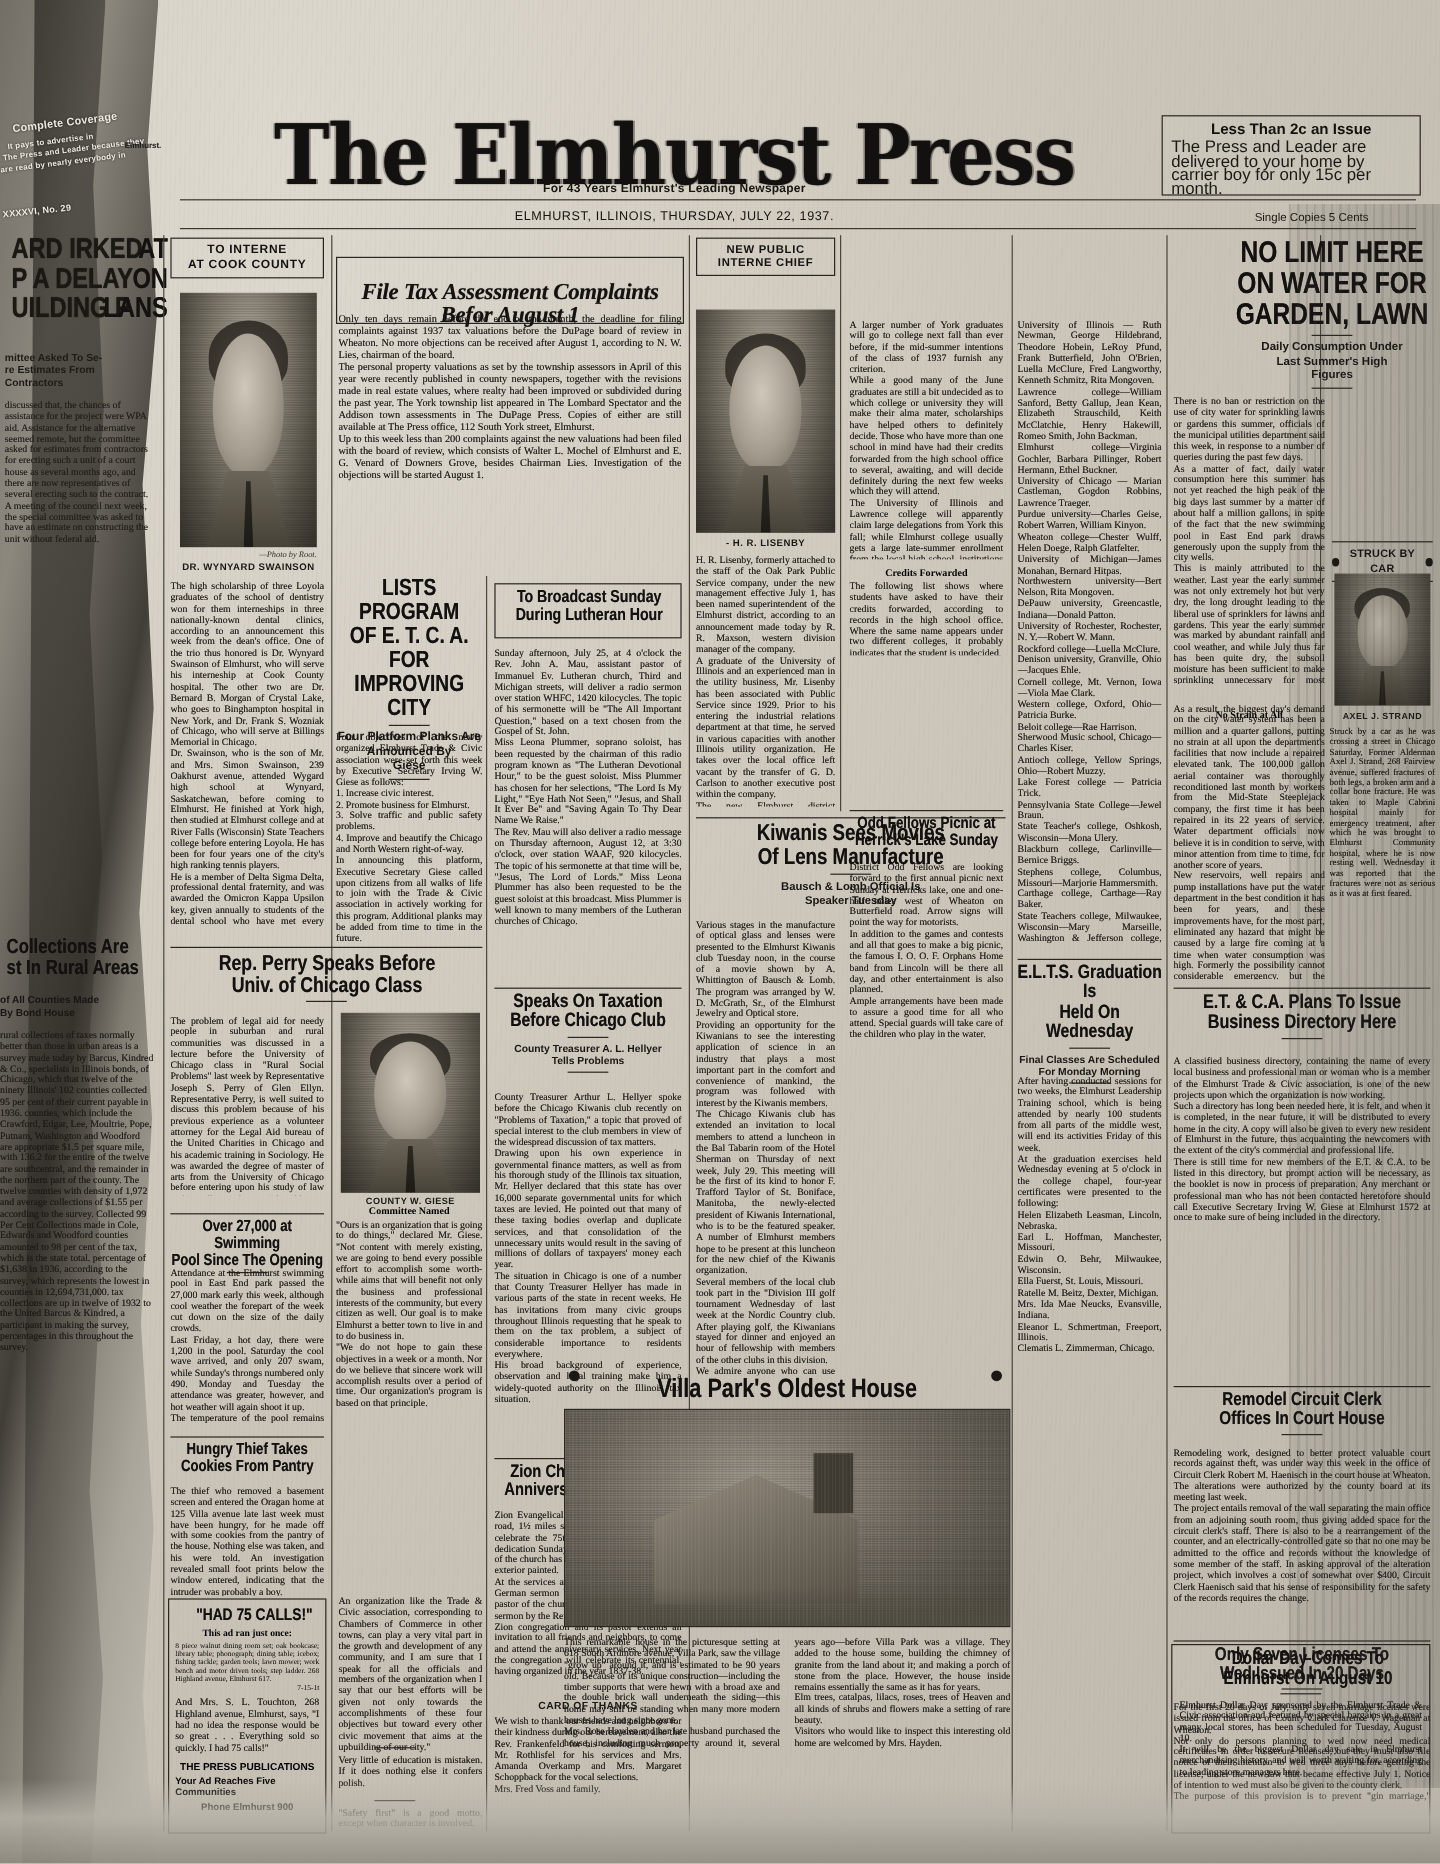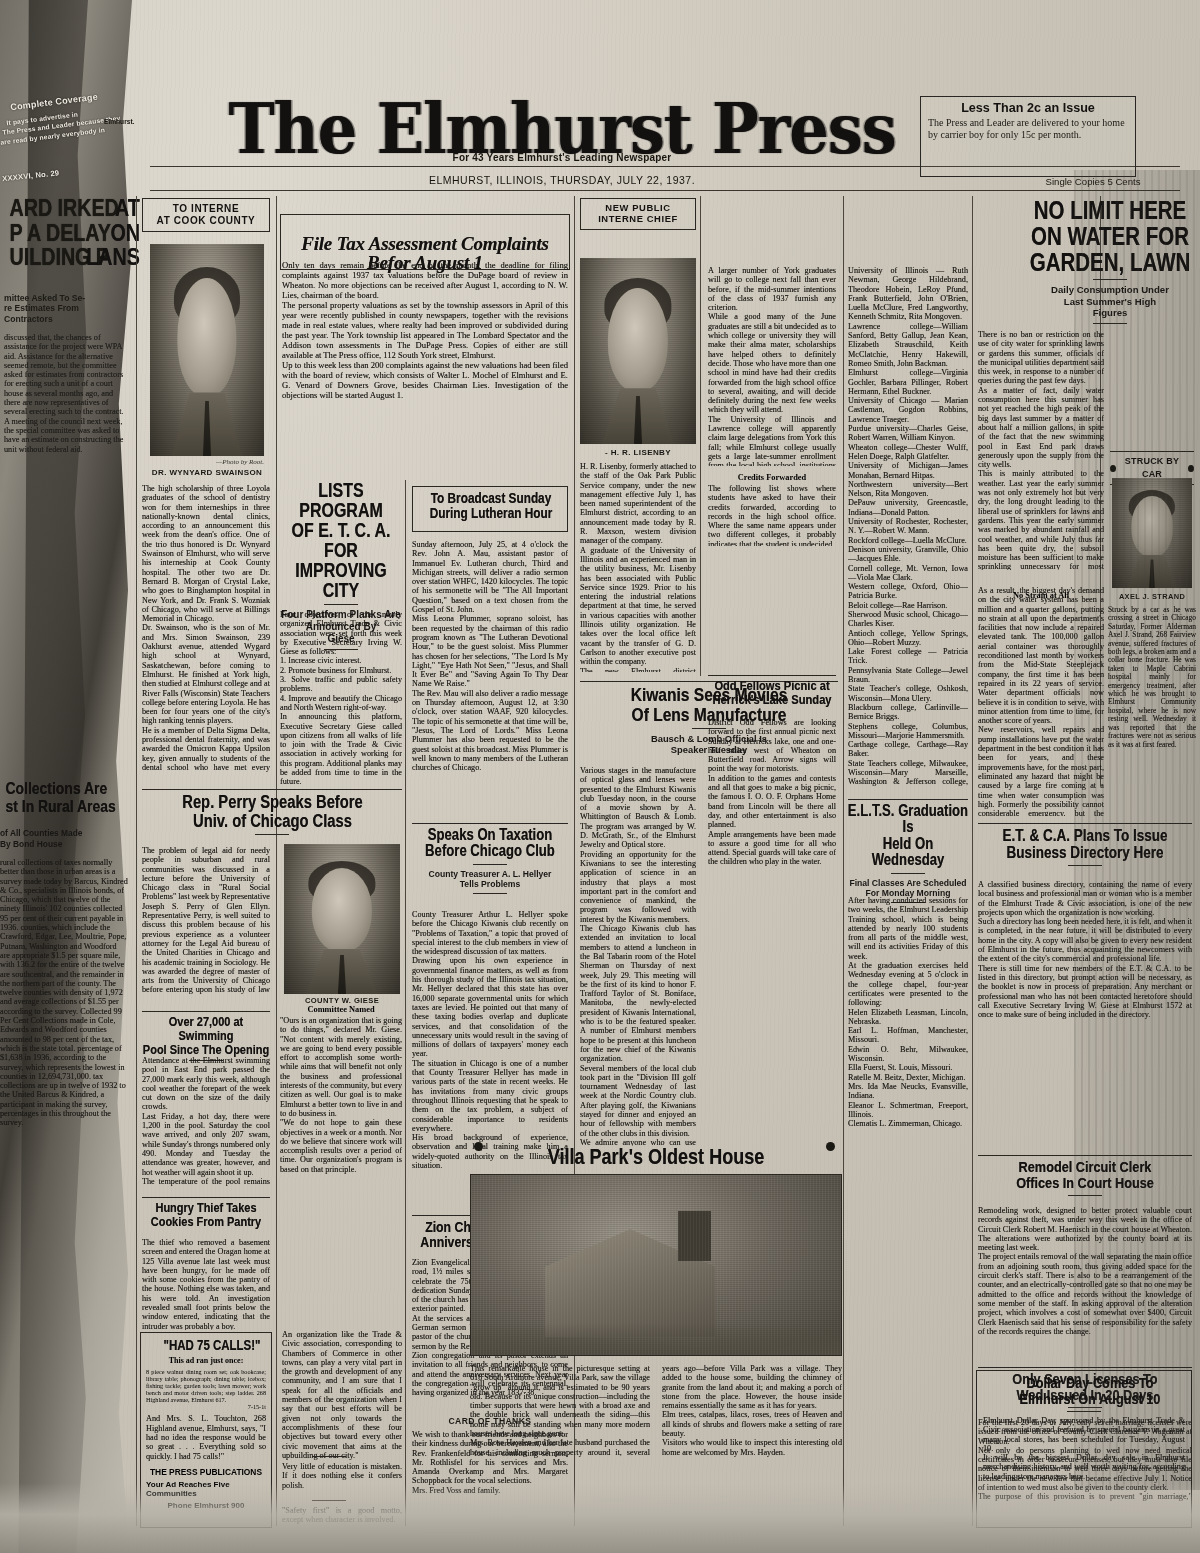--- a/index.html
+++ b/index.html
@@ -164,29 +164,29 @@
     font-size:10.5px; text-align:center; color:#17150f; letter-spacing:.5px;
   }
   #rule-a { position:absolute; left:150px; top:166px; width:1030px; border-top:1.1px solid #3a362f; }
   #rule-b { position:absolute; left:150px; top:190px; width:1030px; border-top:1.1px solid #3a362f; }
   #single-copies {
     position:absolute; right:18px; top:176px; width:178px;
     font-family:"Liberation Sans", sans-serif; font-size:9.6px;
     text-align:center; color:#17150f;
   }
   #promo-box {
-    position:absolute; left:920px; top:96px; width:216px; height:81px;
+    position:absolute; left:968px; top:96px; width:216px; height:67px;
     border:1.4px solid #2a2722; padding:4px 7px; background:rgba(255,255,255,.05);
   }
   #promo-box .t {
     font-family:"Liberation Sans", sans-serif; font-weight:700;
     font-size:12.6px; text-align:center; color:#141210; margin-bottom:2px;
   }
   #promo-box .d {
-    font-family:Liberation Serif, serif; font-size:10px;
+    font-family:Liberation Sans, sans-serif; font-size:14px;
     line-height:11.6px; color:#1b1915;
   }
   
   .torn-txt {
     position:absolute;
     font-family:"Liberation Sans", sans-serif; font-weight:700;
     color:#efeae0; text-shadow:0 0 2px rgba(0,0,0,.7);
     letter-spacing:.2px;
   }
   .torn-dark {

